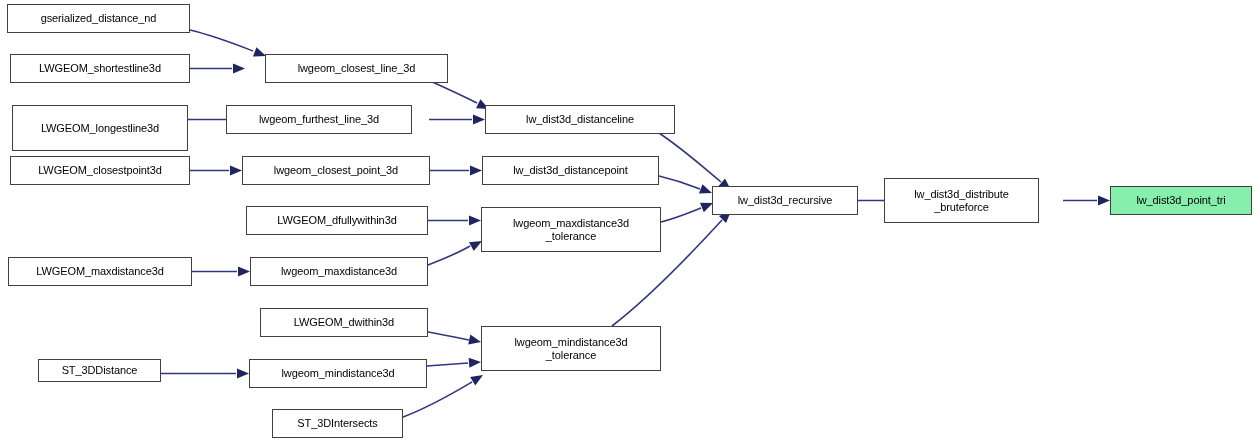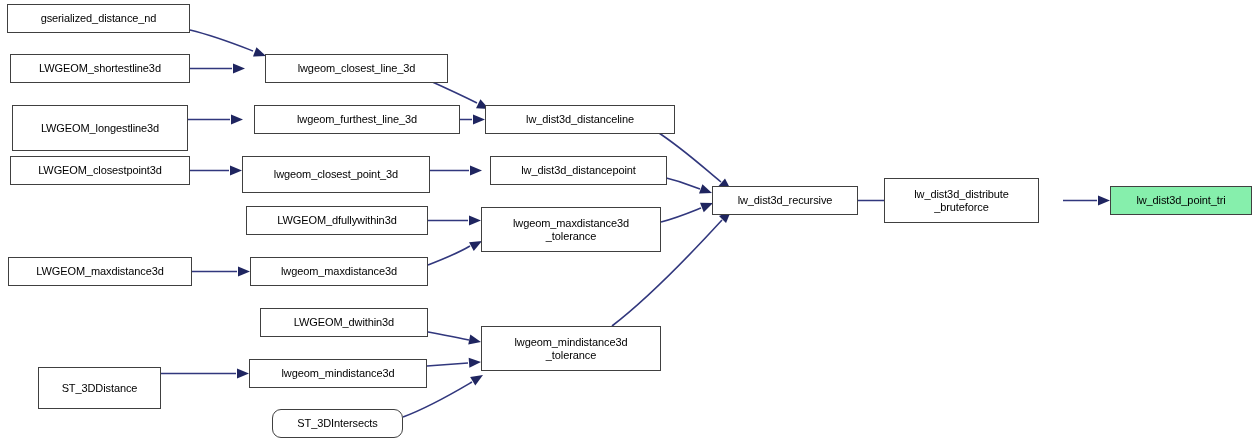--- a/index.html
+++ b/index.html
@@ -142,31 +142,31 @@
         <path class="edge-path" d="M 1063,200.5 L 1097,200.5" stroke="#31377d"></path>
         <polygon class="edge-head" points="0,0 -12,-5 -12,5" fill="#1f2560" transform="translate(1110,200.5) rotate(0)"></polygon>
       </g>
     </svg>
   <div id="node-layer">
       <div class="node" style="left: 7px; top: 4px; width: 183px; height: 29px;">gserialized_distance_nd</div>
       <div class="node" style="left: 10px; top: 54px; width: 180px; height: 29px;">LWGEOM_shortestline3d</div>
       <div class="node" style="left: 12px; top: 105px; width: 176px; height: 46px;">LWGEOM_longestline3d</div>
       <div class="node" style="left: 10px; top: 156px; width: 180px; height: 29px;">LWGEOM_closestpoint3d</div>
       <div class="node" style="left: 8px; top: 257px; width: 184px; height: 29px;">LWGEOM_maxdistance3d</div>
-      <div class="node" style="left: 38px; top: 359px; width: 123px; height: 42px; margin-top: 8px;">ST_3DDistance</div>
+      <div class="node" style="left: 38px; top: 359px; width: 123px; height: 23px;">ST_3DDistance</div>
       <div class="node" style="left: 245px; top: 54px; width: 183px; height: 29px; margin-left: 20px;">lwgeom_closest_line_3d</div>
-      <div class="node" style="left: 254px; top: 105px; width: 206px; height: 29px;">lwgeom_furthest_line_3d</div>
-      <div class="node" style="left: 242px; top: 156px; width: 188px; height: 37px;">lwgeom_closest_point_3d</div>
+      <div class="node" style="left: 226px; top: 105px; width: 186px; height: 29px;">lwgeom_furthest_line_3d</div>
+      <div class="node" style="left: 242px; top: 156px; width: 188px; height: 29px;">lwgeom_closest_point_3d</div>
       <div class="node" style="left: 246px; top: 206px; width: 182px; height: 29px;">LWGEOM_dfullywithin3d</div>
       <div class="node" style="left: 250px; top: 257px; width: 178px; height: 29px;">lwgeom_maxdistance3d</div>
       <div class="node" style="left: 260px; top: 308px; width: 168px; height: 29px;">LWGEOM_dwithin3d</div>
       <div class="node" style="left: 249px; top: 359px; width: 178px; height: 29px;">lwgeom_mindistance3d</div>
-      <div class="node" style="left: 272px; top: 409px; width: 131px; height: 29px; border-radius: 9px;">ST_3DIntersects</div>
+      <div class="node" style="left: 272px; top: 409px; width: 131px; height: 29px;">ST_3DIntersects</div>
       <div class="node" style="left: 485px; top: 105px; width: 190px; height: 29px;">lw_dist3d_distanceline</div>
-      <div class="node" style="left: 482px; top: 156px; width: 177px; height: 29px; margin-left: 8px;">lw_dist3d_distancepoint</div>
+      <div class="node" style="left: 482px; top: 156px; width: 177px; height: 29px;">lw_dist3d_distancepoint</div>
       <div class="node" style="left: 481px; top: 207px; width: 180px; height: 45px;">lwgeom_maxdistance3d
 _tolerance</div>
       <div class="node" style="left: 481px; top: 326px; width: 180px; height: 45px;">lwgeom_mindistance3d
 _tolerance</div>
       <div class="node" style="left: 712px; top: 186px; width: 146px; height: 29px;">lw_dist3d_recursive</div>
       <div class="node" style="left: 884px; top: 178px; width: 155px; height: 45px;">lw_dist3d_distribute
 _bruteforce</div>
       <div class="node highlight" style="left: 1110px; top: 186px; width: 142px; height: 29px;">lw_dist3d_point_tri</div>
     </div>
 </div>

